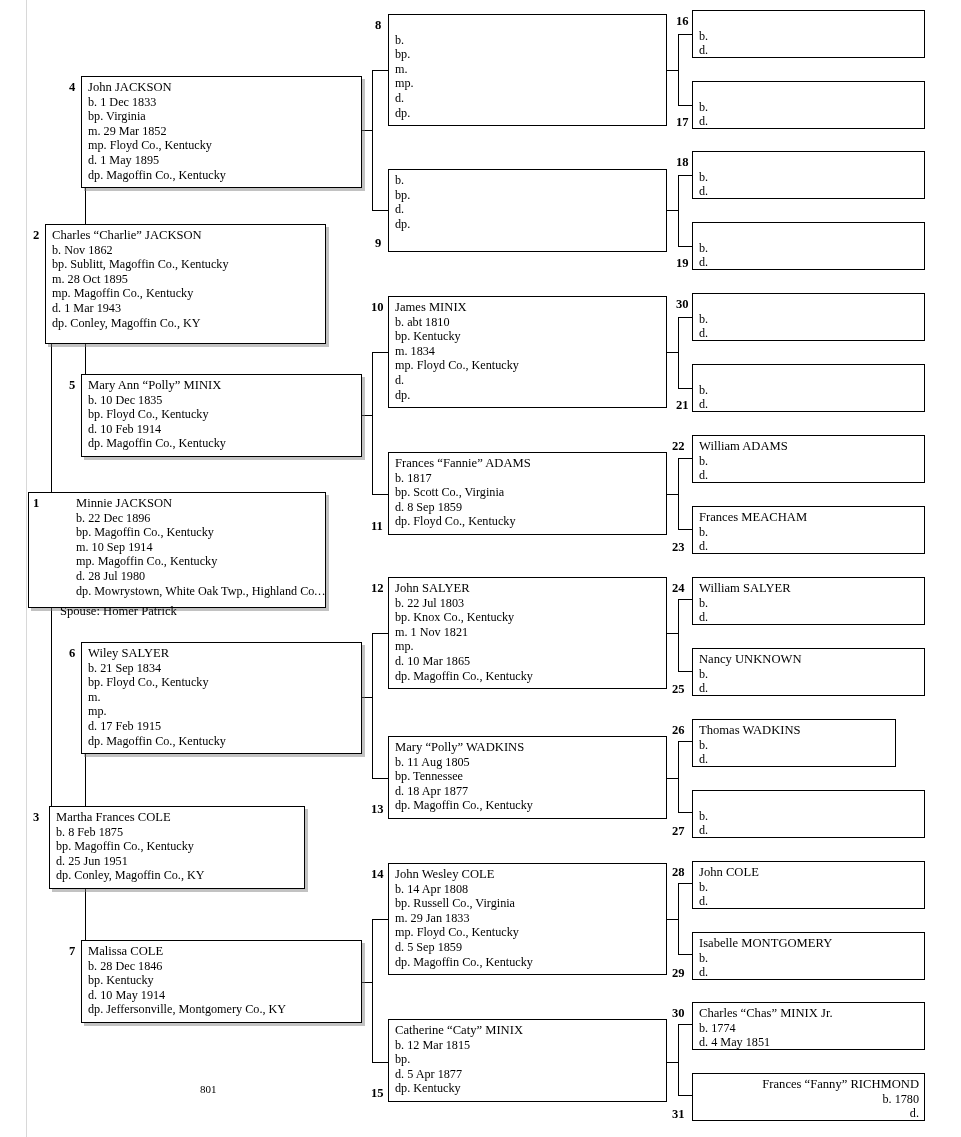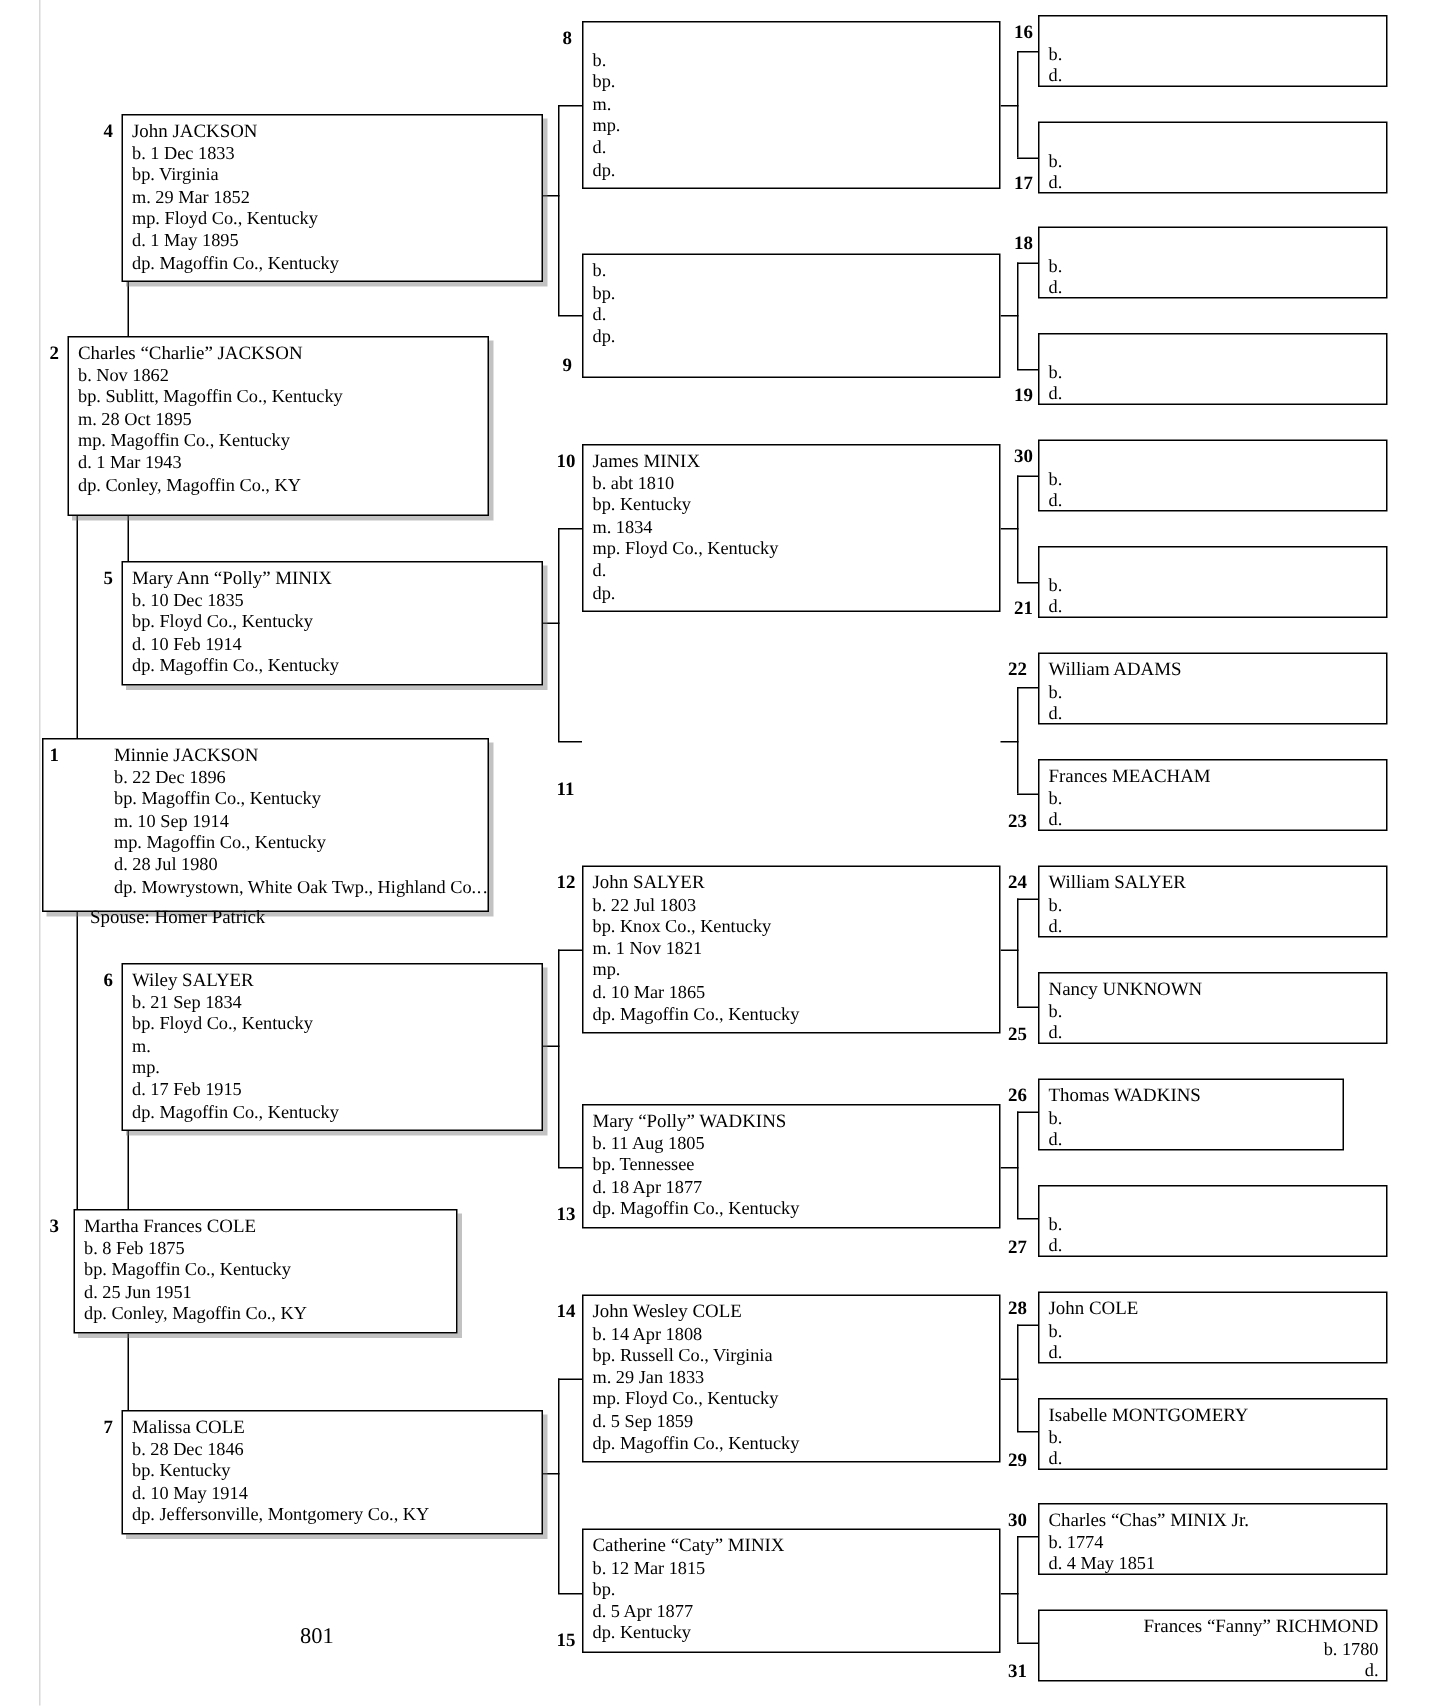--- a/index.html
+++ b/index.html
@@ -65,21 +65,21 @@
     background: #000;
     width: 1px;
   }
   .spouse {
     position: absolute;
     font-size: 12.6px;
     white-space: nowrap;
   }
   .pageno {
     position: absolute;
-    font-size: 15px;
+    font-size: 11px;
   }
 </style>
 </head>
 <body>
 
 <div id="sheet">
 
   <div class="leftband"></div>
 
   <div class="ln-v" style="left:51px; top:280px; height:270px;"></div>
@@ -254,20 +254,27 @@
     <div class="nm">James MINIX</div>
     <div class="ln">b. abt 1810</div>
     <div class="ln">bp. Kentucky</div>
     <div class="ln">m. 1834</div>
     <div class="ln">mp. Floyd Co., Kentucky</div>
     <div class="ln">d.</div>
     <div class="ln">dp.</div>
   </div>
   <div class="num" style="left:371px; top:300px;">10</div>
 
+  <div class="box" style="left:388px; top:452px; width:279px; height:83px;">
+    <div class="nm">Frances “Fannie” ADAMS</div>
+    <div class="ln">b. 1817</div>
+    <div class="ln">bp. Scott Co., Virginia</div>
+    <div class="ln">d. 8 Sep 1859</div>
+    <div class="ln">dp. Floyd Co., Kentucky</div>
+  </div>
   <div class="num" style="left:371px; top:519px;">11</div>
 
   <div class="box" style="left:388px; top:577px; width:279px; height:112px;">
     <div class="nm">John SALYER</div>
     <div class="ln">b. 22 Jul 1803</div>
     <div class="ln">bp. Knox Co., Kentucky</div>
     <div class="ln">m. 1 Nov 1821</div>
     <div class="ln">mp.</div>
     <div class="ln">d. 10 Mar 1865</div>
     <div class="ln">dp. Magoffin Co., Kentucky</div>

